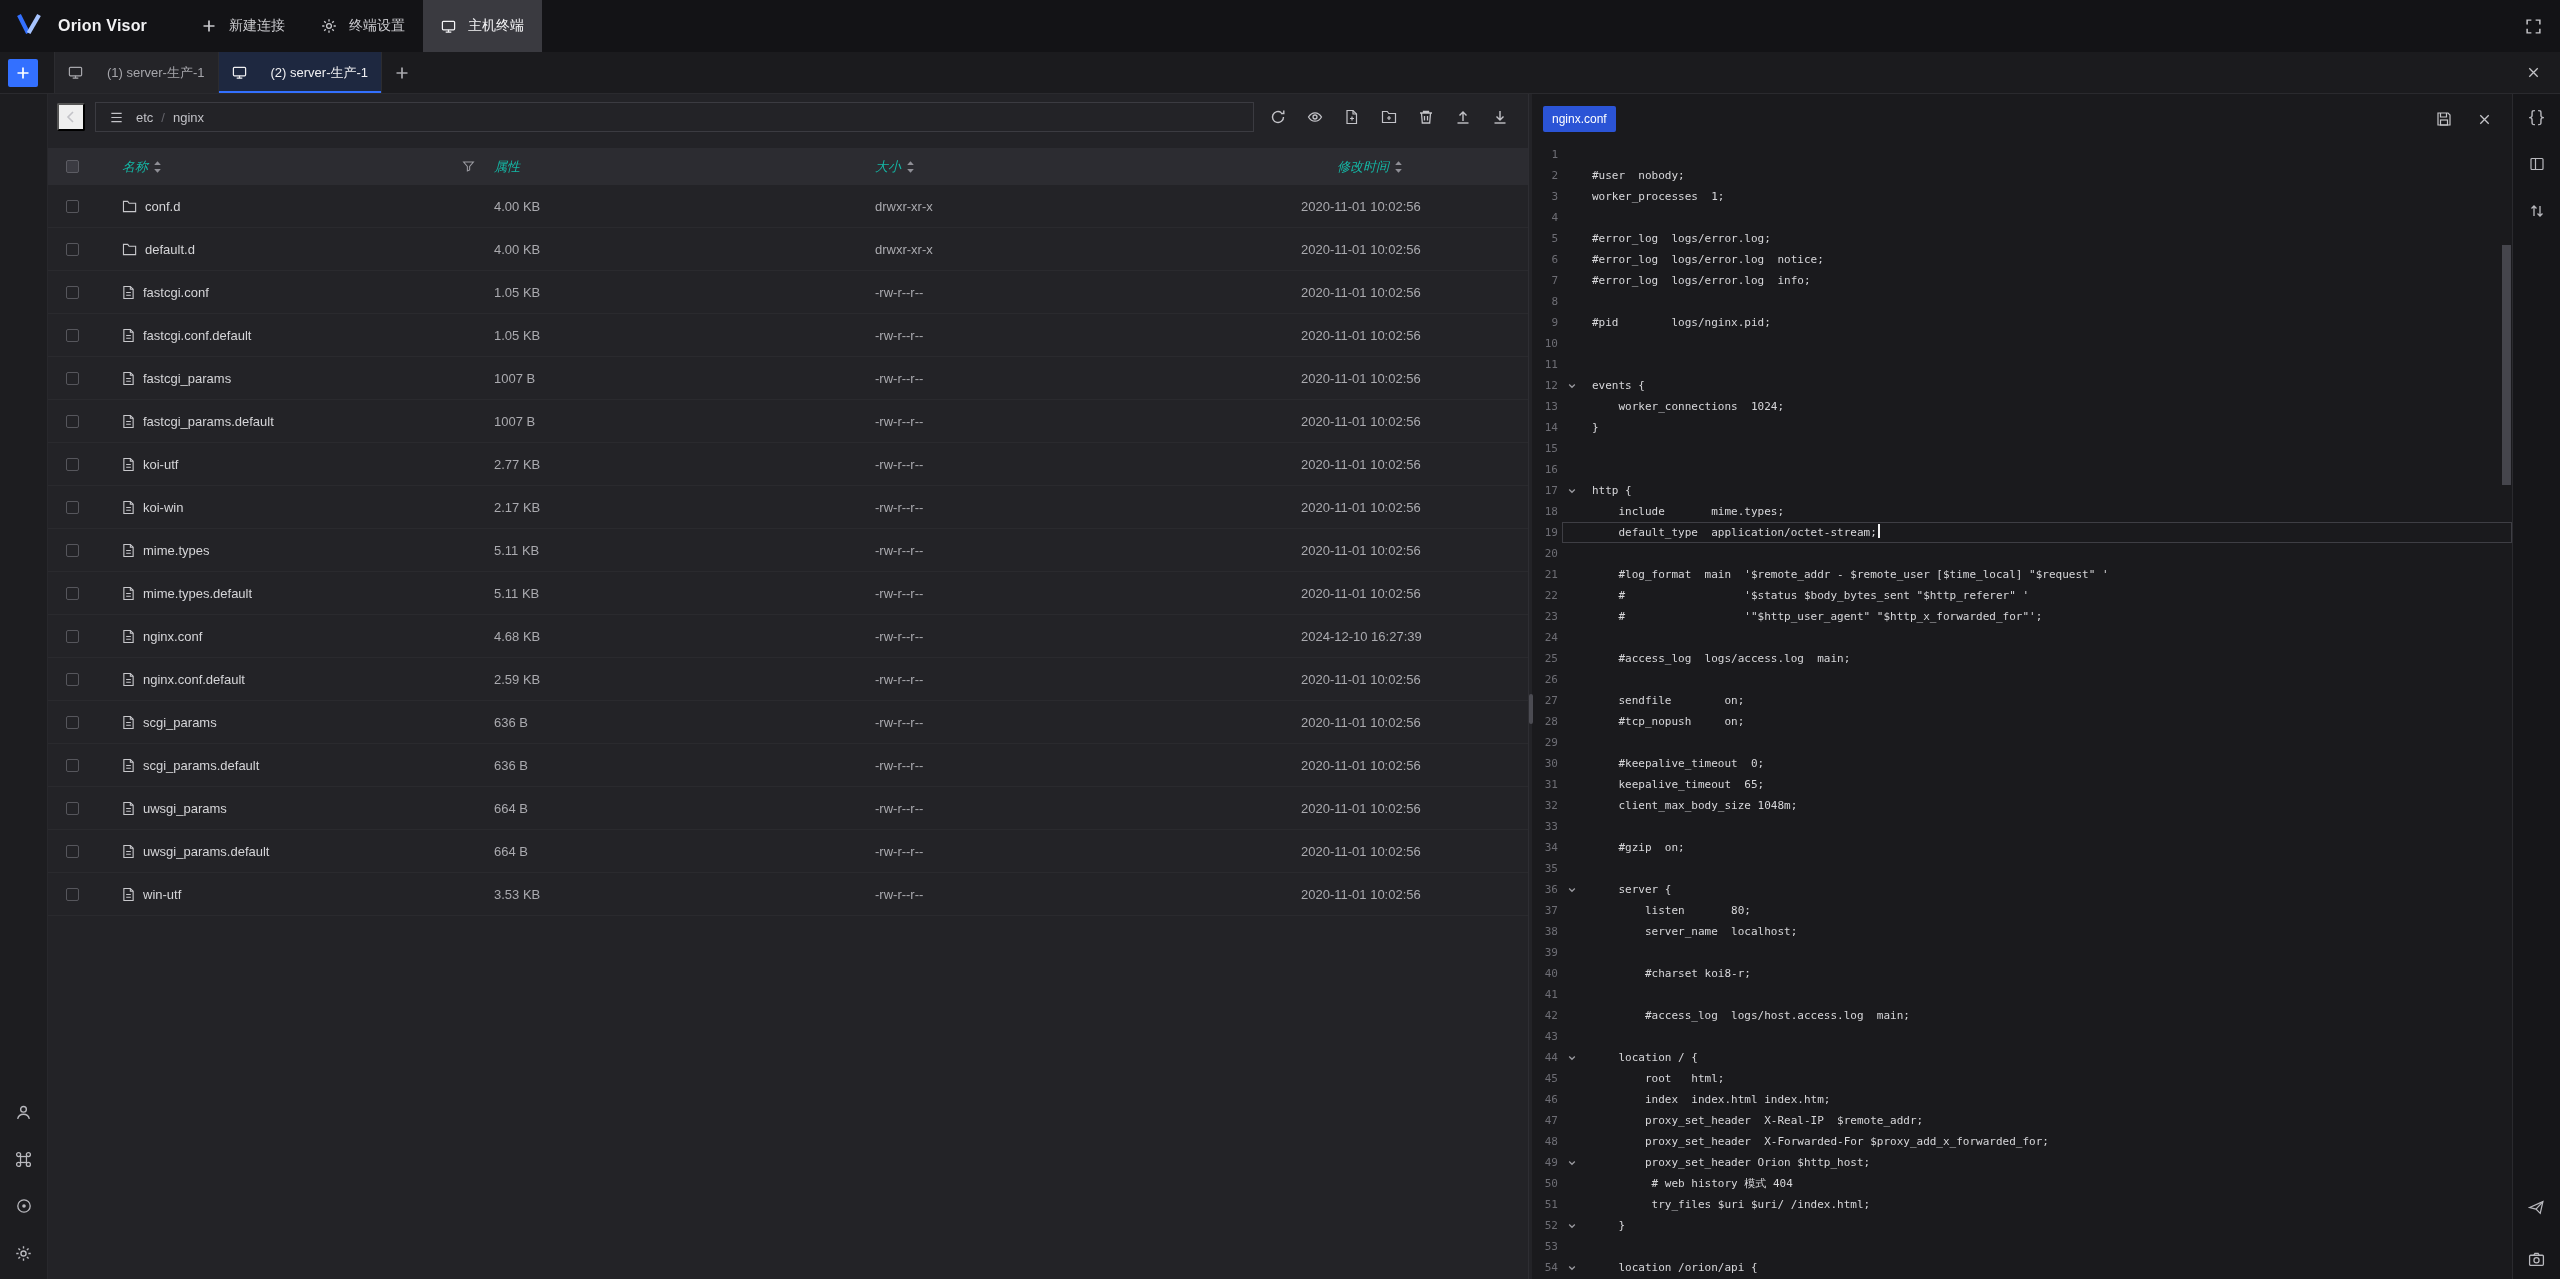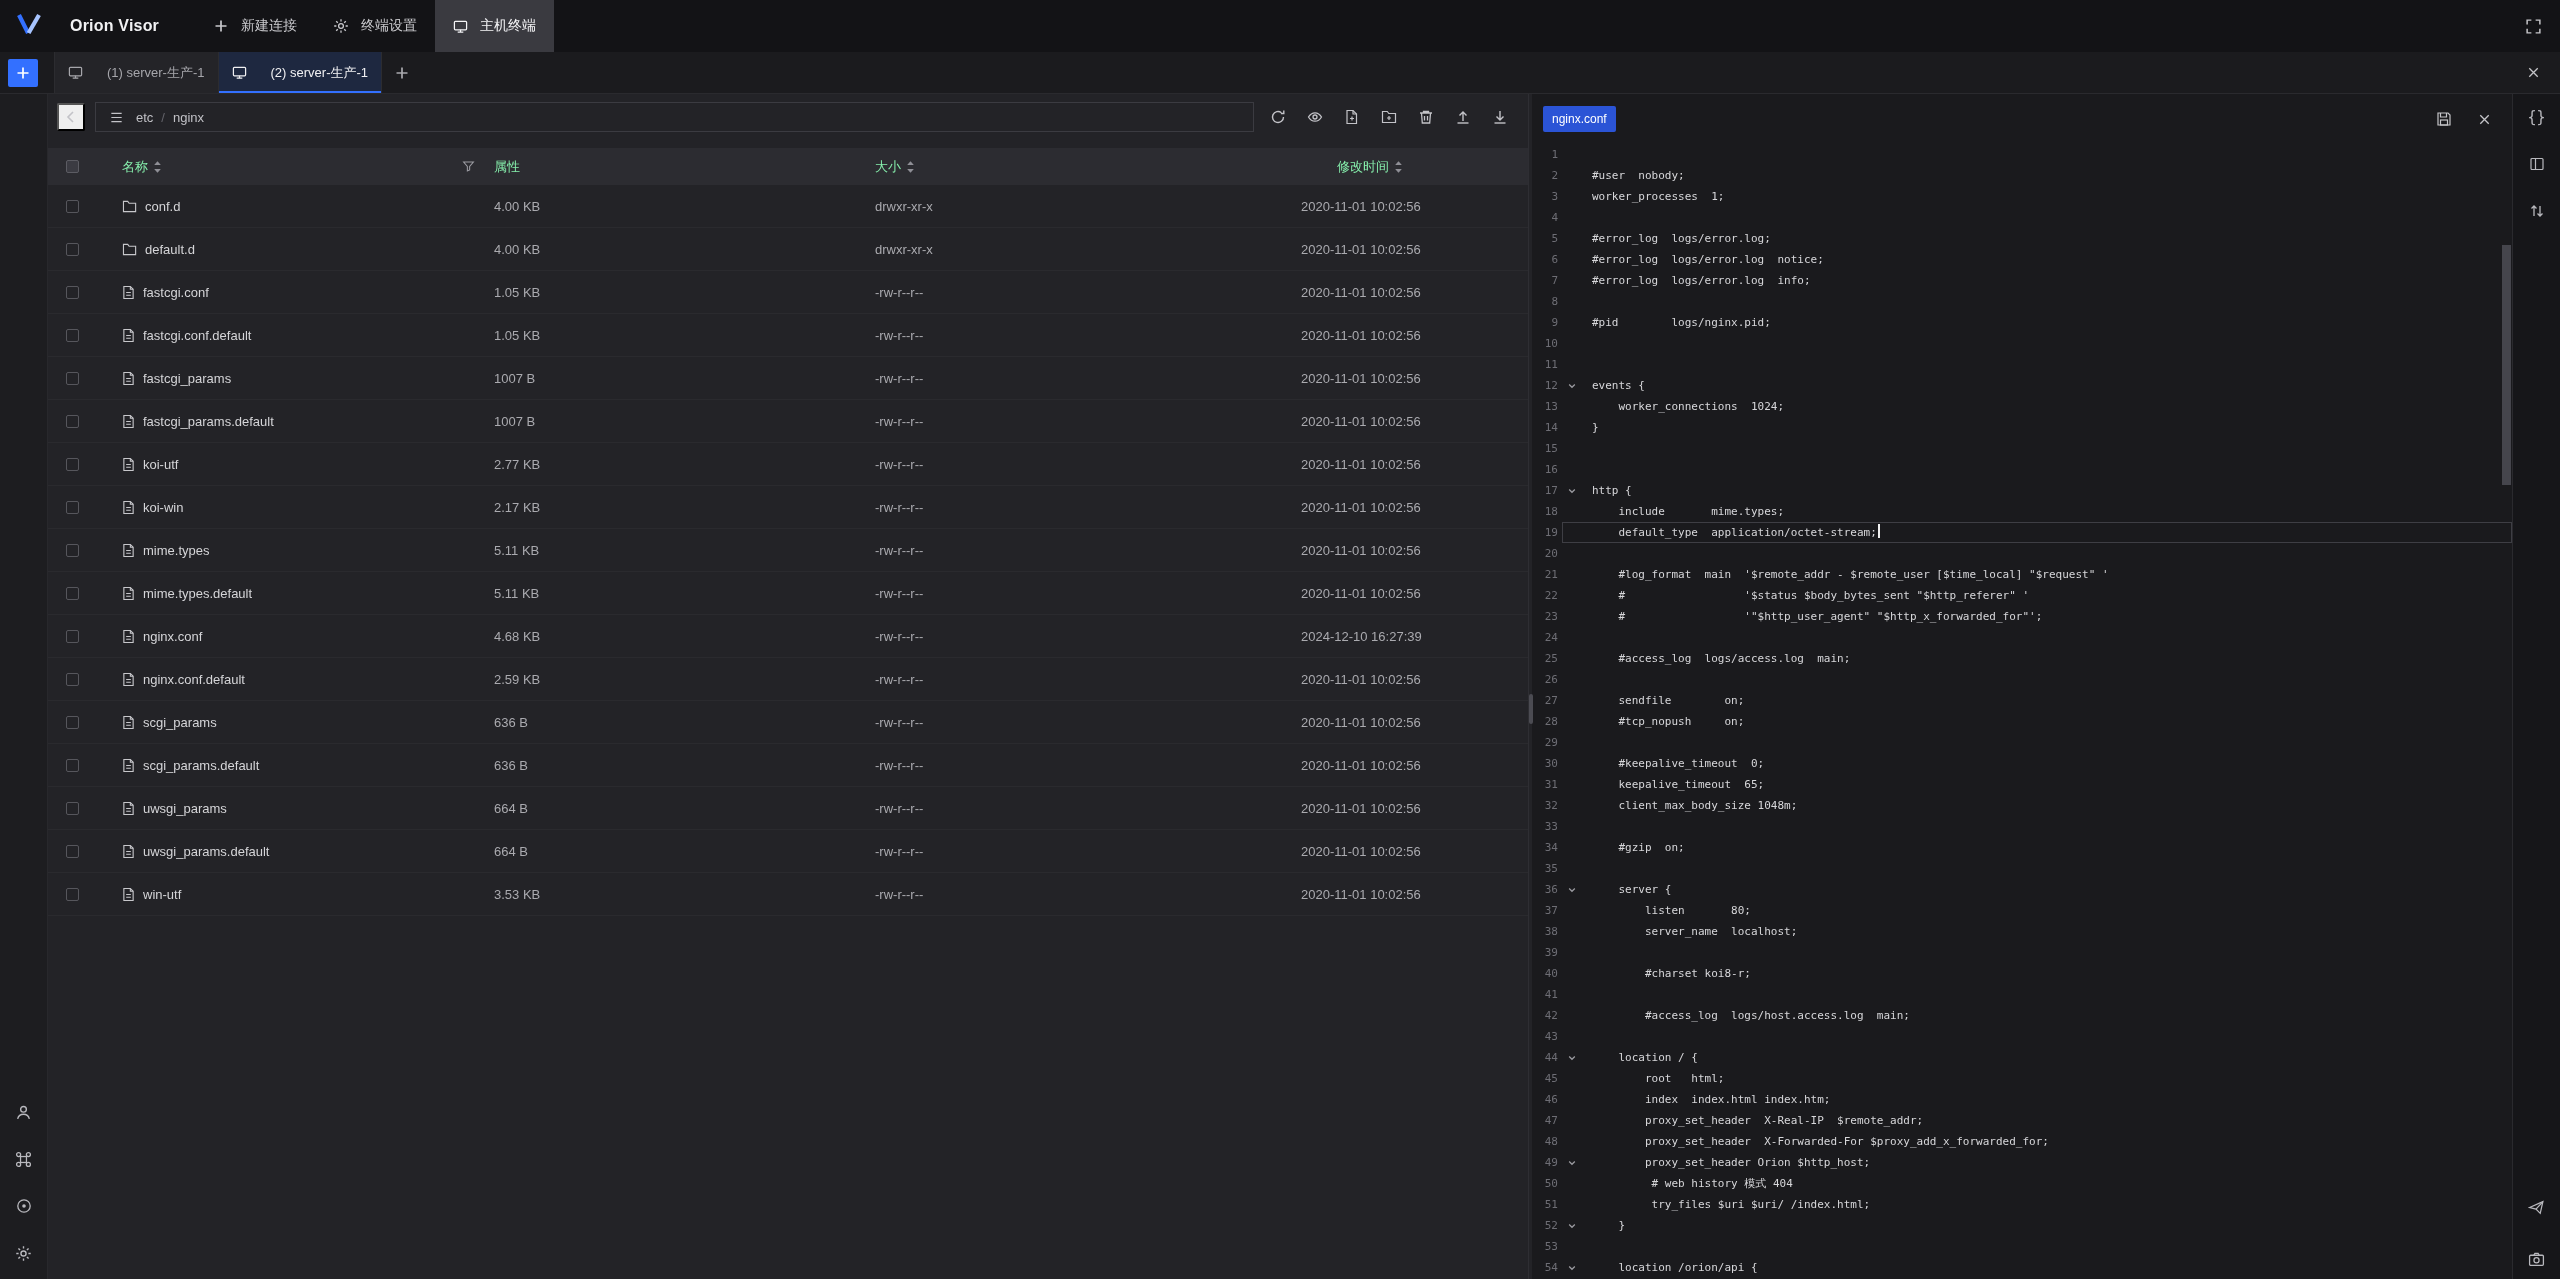--- a/index.html
+++ b/index.html
@@ -2,21 +2,21 @@
 <html><head>
 <meta charset="utf-8">
 <style>
   *{margin:0;padding:0;box-sizing:border-box;}
   html,body{background:#0b0b0c;}
   body{font-family:"Liberation Sans","DejaVu Sans",sans-serif;}
   .screen{position:relative;width:2560px;height:1279px;background:#232327;overflow:hidden;display:flex;flex-direction:column;}
 
   
   .topbar{height:52px;background:#131316;display:flex;align-items:center;flex:0 0 auto;}
-  .brand{display:flex;align-items:center;gap:28px;padding-left:16px;}
+  .brand{display:flex;align-items:center;gap:16px;padding-left:16px;}
   .app-title{color:#f2f2f4;font-size:16px;font-weight:bold;letter-spacing:.2px;}
   .topnav{display:flex;height:100%;margin-left:36px;}
   .nav-item{display:flex;align-items:center;gap:12px;padding:0 18px;color:#c9c9cd;font-size:14px;cursor:pointer;}
   .nav-item.active{background:#3a3a40;color:#f5f5f7;}
   .nav-ic,.tab-ic,.fic,.caret-ic,.funnel{display:flex;align-items:center;}
   .topbar-spacer{flex:1;}
   .icon-btn{display:flex;align-items:center;justify-content:center;width:26px;height:26px;color:#c5c5c9;cursor:pointer;background:none;border:none;}
   .topbar .icon-btn{margin-right:14px;}
 
   
@@ -40,21 +40,21 @@
   .sftp-panel{width:1480px;flex:0 0 auto;display:flex;flex-direction:column;background:#232327;}
   .sftp-toolbar{height:46px;display:flex;align-items:center;padding:0 14px 0 9px;flex:0 0 auto;}
   .tool-btn{width:28px;height:28px;display:flex;align-items:center;justify-content:center;color:#c3c3c8;cursor:pointer;border-radius:2px;}
   .pathbar{flex:1;height:30px;border:1px solid #3b3b41;border-radius:0;display:flex;align-items:center;padding:0 10px;gap:10px;color:#b3b3b8;margin:0 10px;}
   .crumbs{display:flex;align-items:center;gap:8px;font-size:13px;}
   .crumb{color:#c0c0c5;cursor:pointer;}
   .crumb-sep{color:#63636a;}
   .sftp-actions{display:flex;gap:9px;}
   .table{flex:1;overflow:hidden;margin-top:8px;}
   .thead,.trow{display:grid;grid-template-columns:48px 398px 381px 426px 1fr;align-items:center;}
-  .thead{height:37px;background:#2c2c31;font-size:13px;color:#86efac;}
+  .thead{height:37px;background:#2c2c31;font-size:13px;color:#14b8a6;font-style:italic;}
   .hcell{display:flex;align-items:center;gap:5px;height:100%;}
   .hc-name{padding-left:26px;position:relative;}
   .funnel{position:absolute;right:19px;color:#9c9ca2;cursor:pointer;}
   .hc-mtime{padding-left:36px;}
   .caret-ic{color:#8f8f96;cursor:pointer;}
   .trow{height:43px;border-bottom:1px solid #2a2a2e;font-size:13px;color:#aaaaaf;cursor:pointer;}
   .c-check{display:flex;justify-content:center;}
   .cb{width:13px;height:13px;border:1px solid #56565c;border-radius:2px;cursor:pointer;}
   .cb.filled{background:#3b3b42;border-color:#5c5c63;}
   .c-name{display:flex;align-items:center;gap:8px;padding-left:26px;color:#d5d5d8;}

